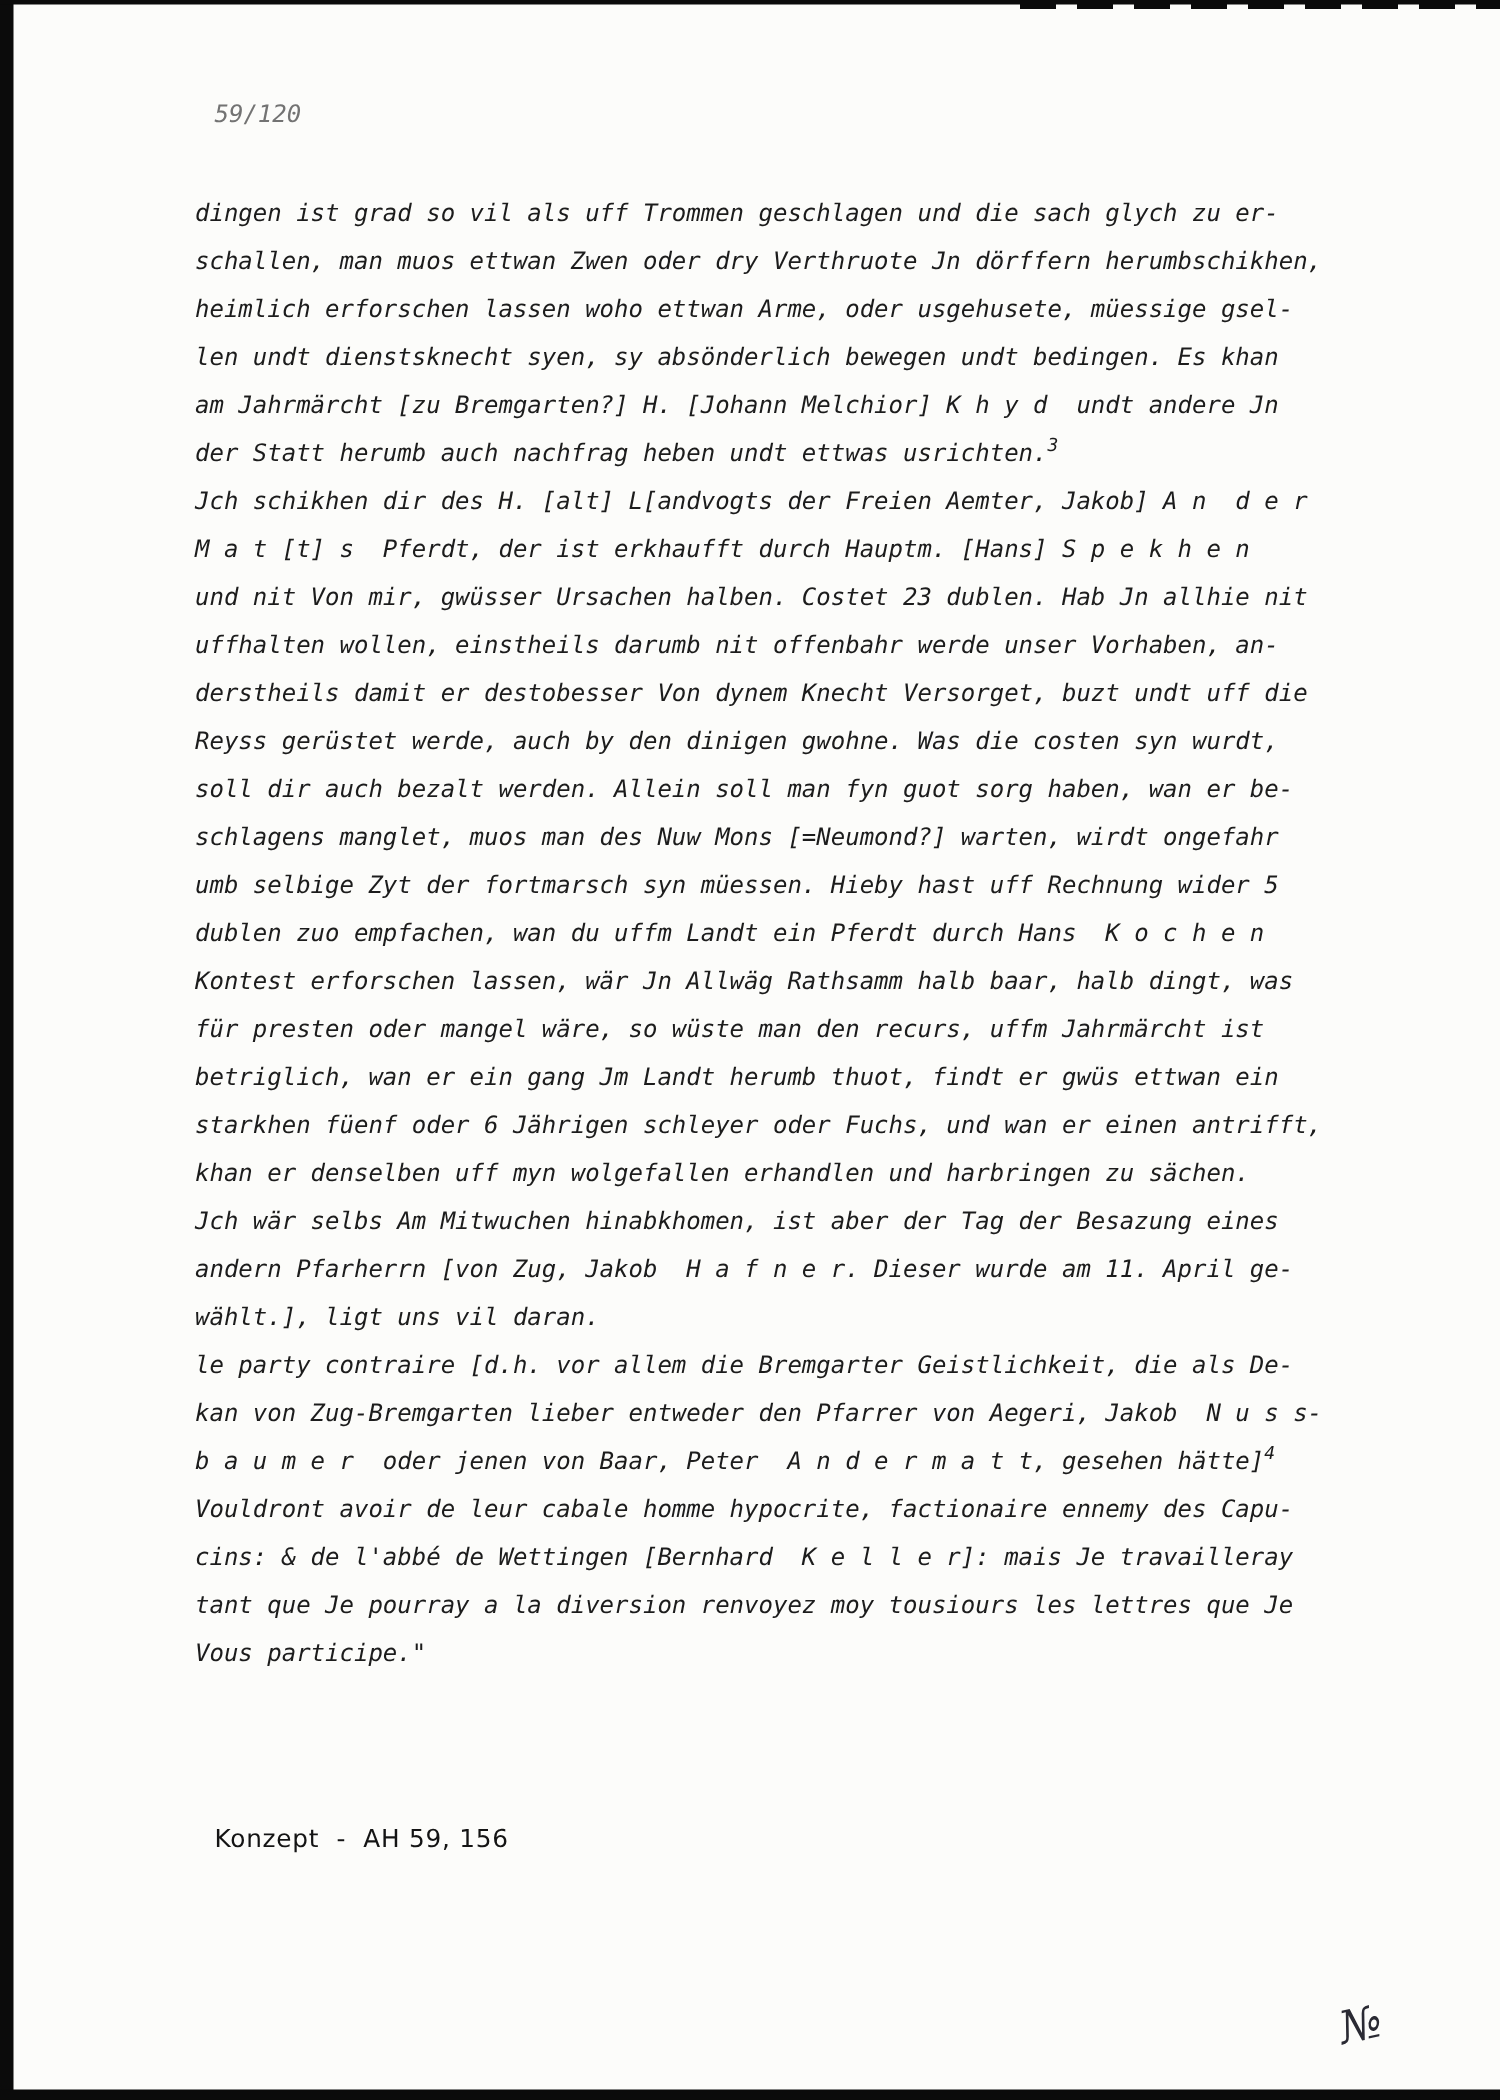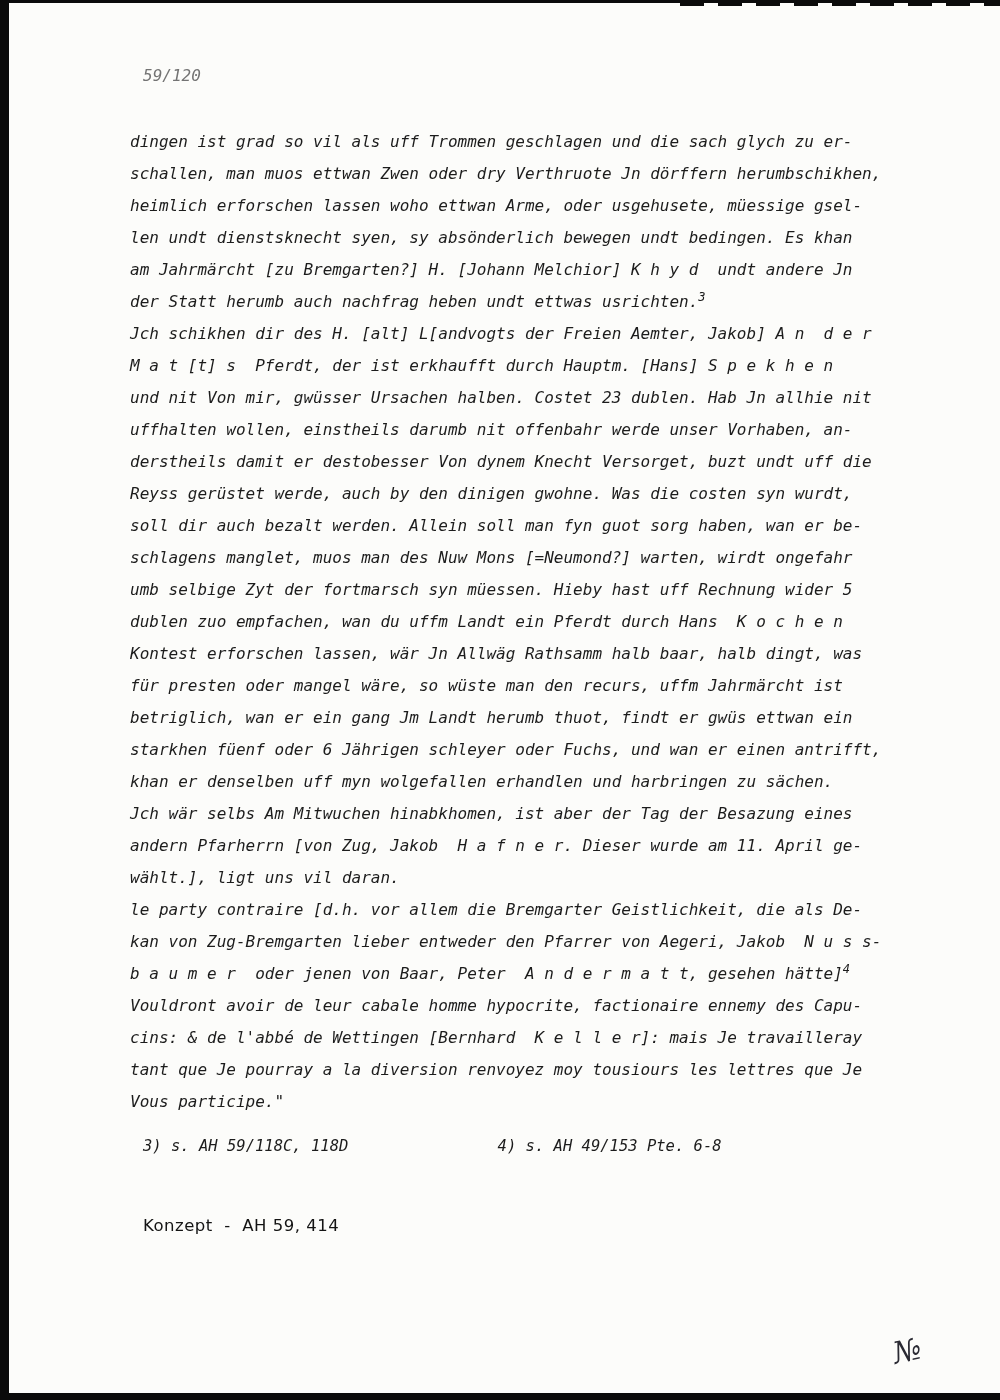--- a/index.html
+++ b/index.html
@@ -55,18 +55,18 @@
 <div class="page">
   <div class="scan-edge edge-left"></div>
   <div class="scan-edge edge-top"></div>
   <div class="edge-top-dashes"></div>
   <div class="scan-edge edge-bottom"></div>
 
   <div class="page-number">59/120</div>
 
   <div class="body-text"><div>dingen ist grad so vil als uff Trommen geschlagen und die sach glych zu er-</div><div>schallen, man muos ettwan Zwen oder dry Verthruote Jn dörffern herumbschikhen,</div><div>heimlich erforschen lassen woho ettwan Arme, oder usgehusete, müessige gsel-</div><div>len undt dienstsknecht syen, sy absönderlich bewegen undt bedingen. Es khan</div><div>am Jahrmärcht [zu Bremgarten?] H. [Johann Melchior] K h y d  undt andere Jn</div><div>der Statt herumb auch nachfrag heben undt ettwas usrichten.<sup>3</sup></div><div>Jch schikhen dir des H. [alt] L[andvogts der Freien Aemter, Jakob] A n  d e r</div><div>M a t [t] s  Pferdt, der ist erkhaufft durch Hauptm. [Hans] S p e k h e n</div><div>und nit Von mir, gwüsser Ursachen halben. Costet 23 dublen. Hab Jn allhie nit</div><div>uffhalten wollen, einstheils darumb nit offenbahr werde unser Vorhaben, an-</div><div>derstheils damit er destobesser Von dynem Knecht Versorget, buzt undt uff die</div><div>Reyss gerüstet werde, auch by den dinigen gwohne. Was die costen syn wurdt,</div><div>soll dir auch bezalt werden. Allein soll man fyn guot sorg haben, wan er be-</div><div>schlagens manglet, muos man des Nuw Mons [=Neumond?] warten, wirdt ongefahr</div><div>umb selbige Zyt der fortmarsch syn müessen. Hieby hast uff Rechnung wider 5</div><div>dublen zuo empfachen, wan du uffm Landt ein Pferdt durch Hans  K o c h e n</div><div>Kontest erforschen lassen, wär Jn Allwäg Rathsamm halb baar, halb dingt, was</div><div>für presten oder mangel wäre, so wüste man den recurs, uffm Jahrmärcht ist</div><div>betriglich, wan er ein gang Jm Landt herumb thuot, findt er gwüs ettwan ein</div><div>starkhen füenf oder 6 Jährigen schleyer oder Fuchs, und wan er einen antrifft,</div><div>khan er denselben uff myn wolgefallen erhandlen und harbringen zu sächen.</div><div>Jch wär selbs Am Mitwuchen hinabkhomen, ist aber der Tag der Besazung eines</div><div>andern Pfarherrn [von Zug, Jakob  H a f n e r. Dieser wurde am 11. April ge-</div><div>wählt.], ligt uns vil daran.</div><div>le party contraire [d.h. vor allem die Bremgarter Geistlichkeit, die als De-</div><div>kan von Zug-Bremgarten lieber entweder den Pfarrer von Aegeri, Jakob  N u s s-</div><div>b a u m e r  oder jenen von Baar, Peter  A n d e r m a t t, gesehen hätte]<sup>4</sup></div><div>Vouldront avoir de leur cabale homme hypocrite, factionaire ennemy des Capu-</div><div>cins: &amp; de l'abbé de Wettingen [Bernhard  K e l l e r]: mais Je travailleray</div><div>tant que Je pourray a la diversion renvoyez moy tousiours les lettres que Je</div><div>Vous participe."</div></div>
 
-  <div class="footnotes"><div>3) s. AH 59/118C, 118D                4) s. AH 49/153 Pte. 6-8</div></div>
+  <div class="footnotes"></div>
 
-  <div class="footer-ref">Konzept  -  AH 59, 414</div>
+  <div class="footer-ref">Konzept  -  AH 59, 156</div>
 
   <div class="handwritten">№</div>
 </div>
 
 </body></html>

